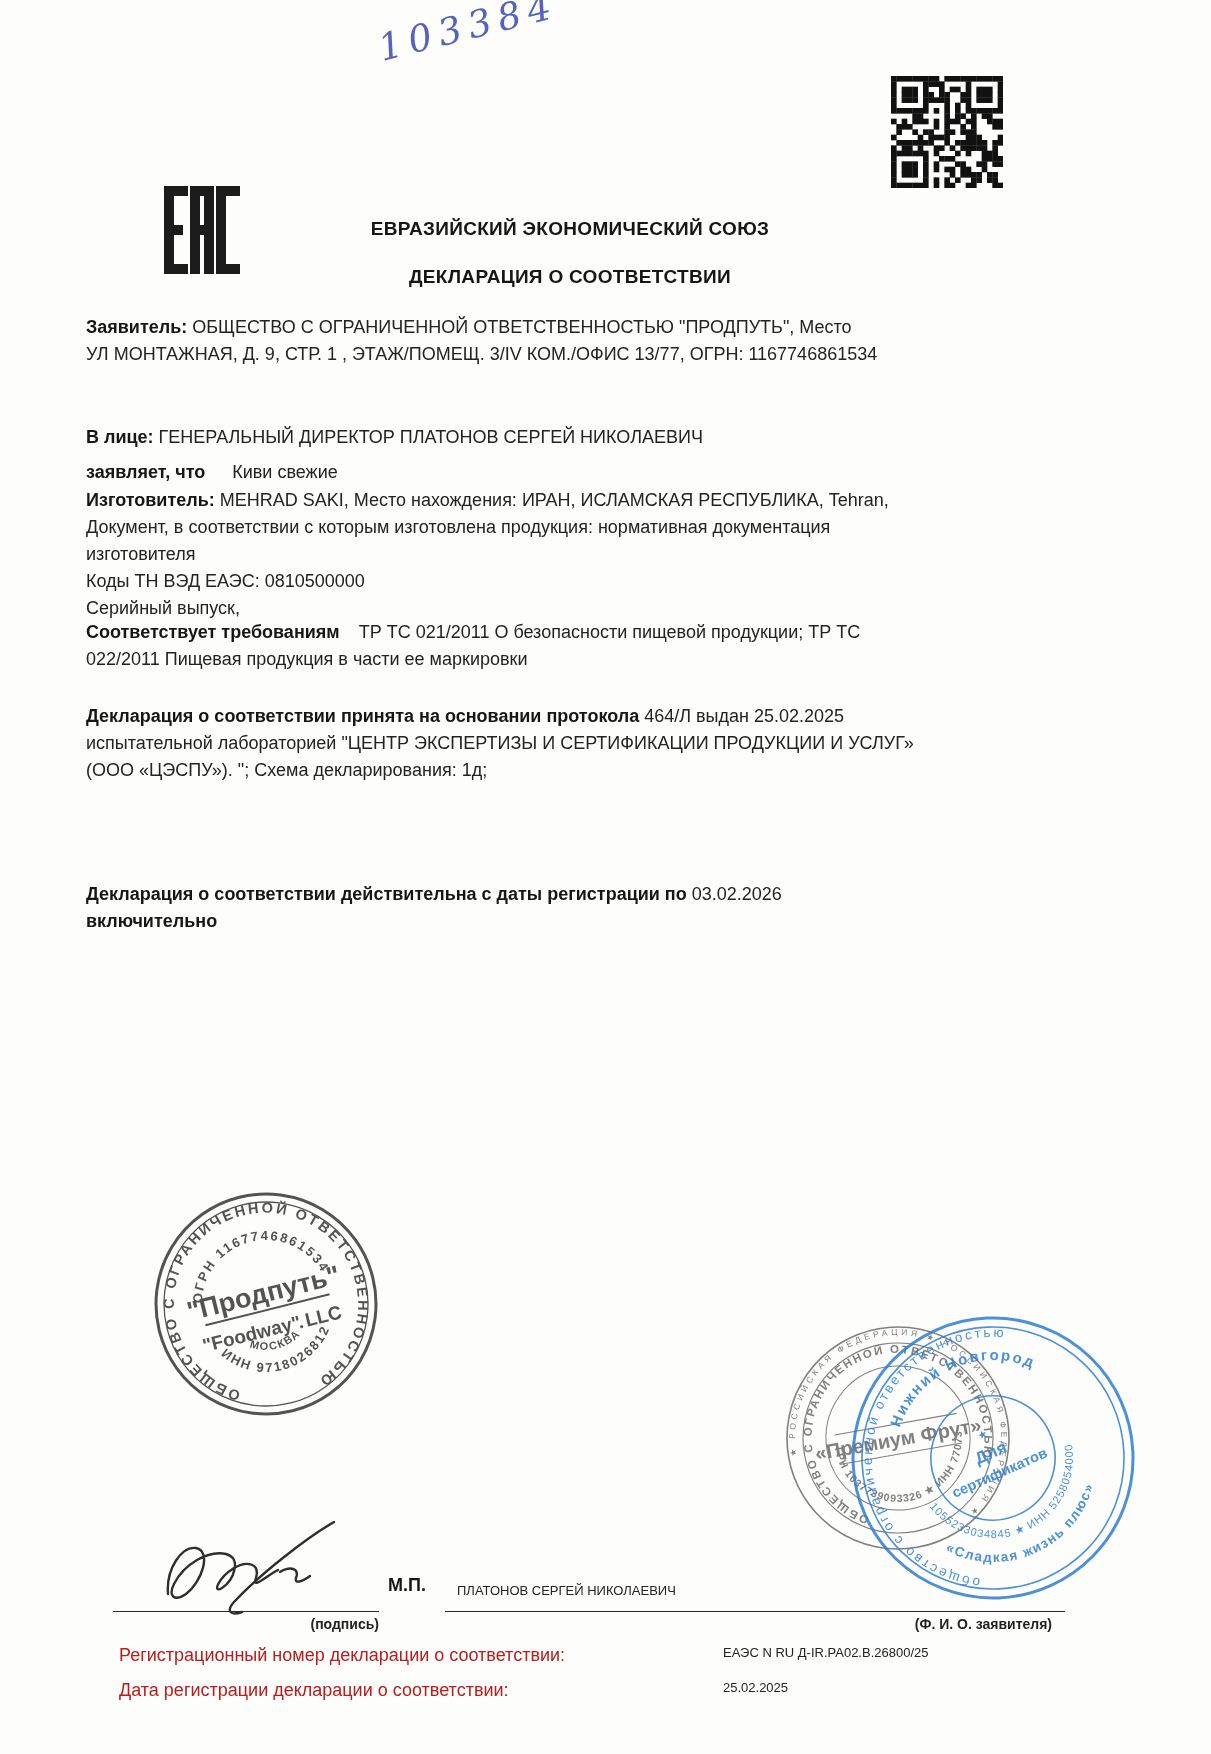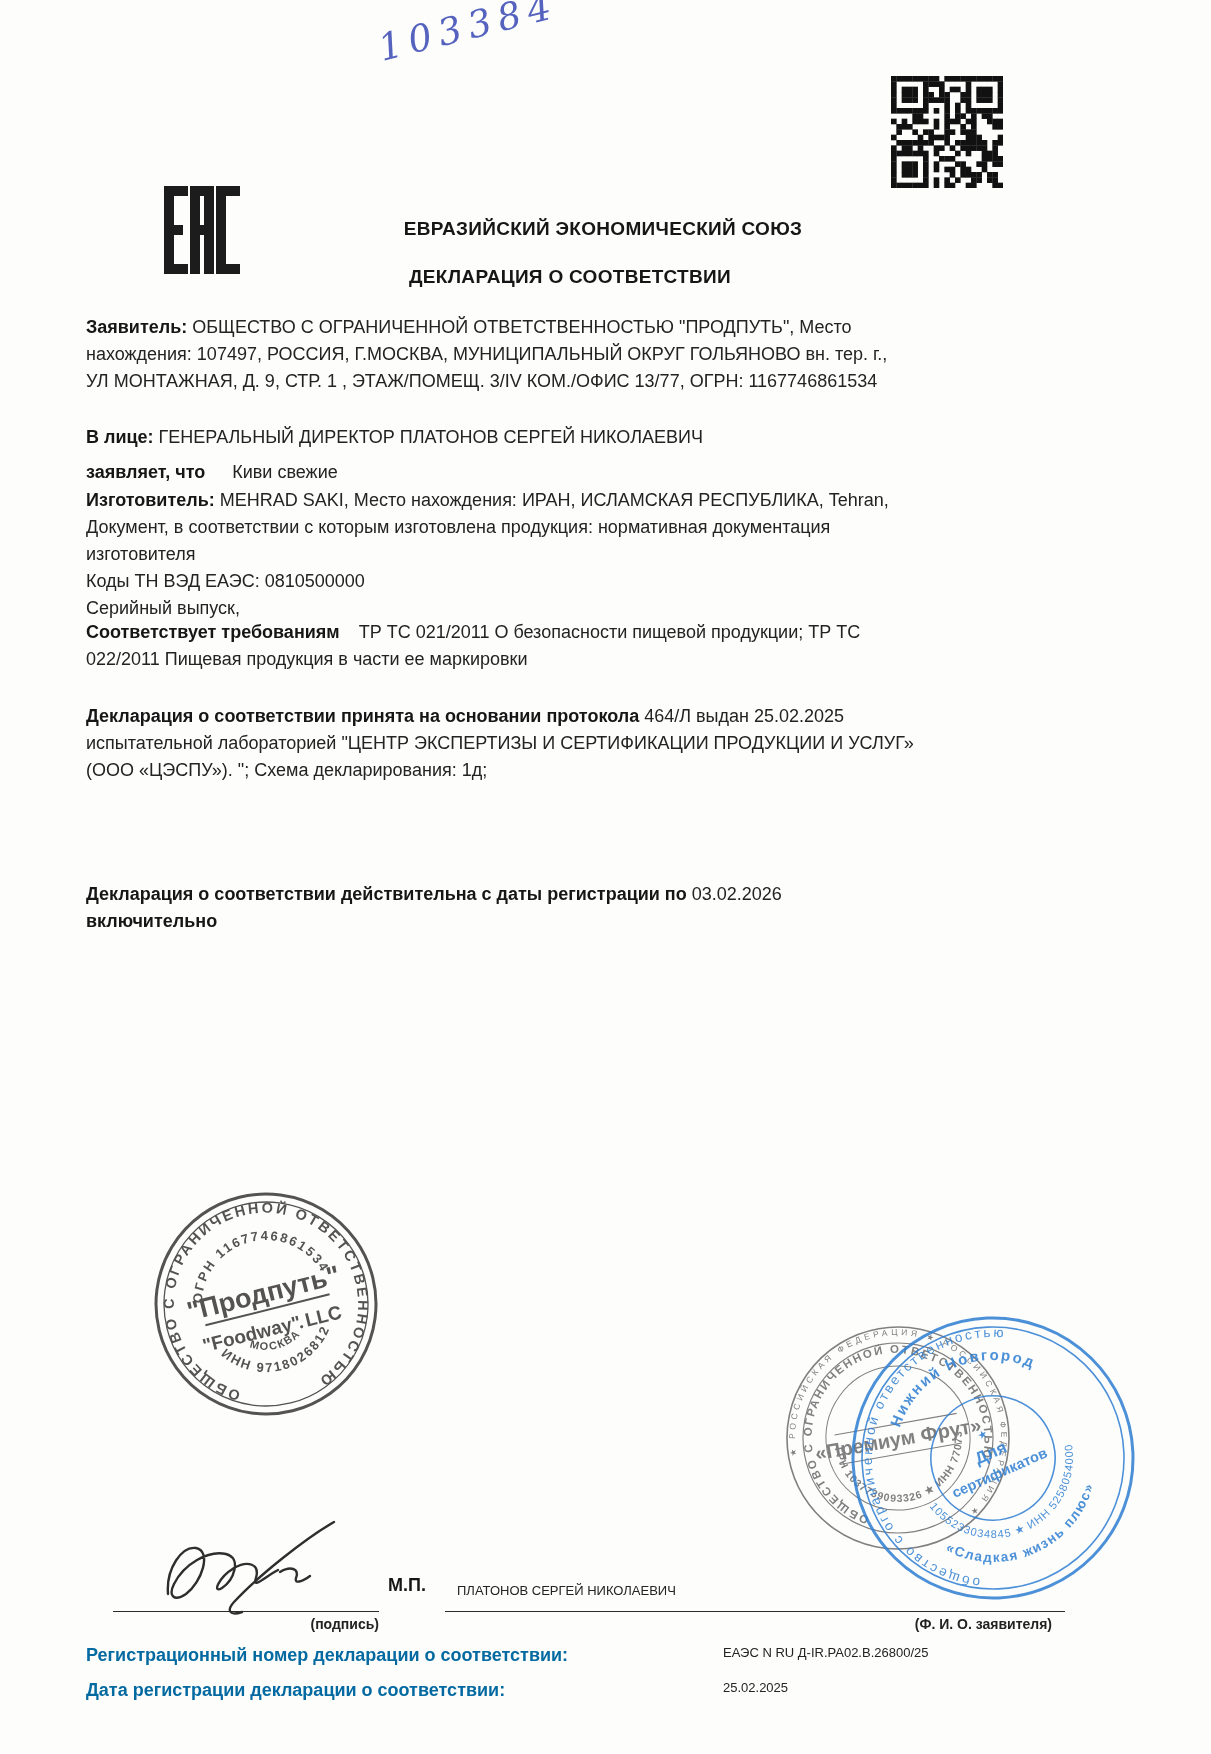--- a/index.html
+++ b/index.html
@@ -17,21 +17,21 @@
   .para{left:86px;width:1060px;font-size:18px;line-height:27px;color:#232323;}
   .para .ln{white-space:nowrap;}
   .b{font-weight:bold;color:#161616;}
   .gap{display:inline-block;width:14px;}
   .gap2{display:inline-block;width:22px;}
   .cap{font-weight:bold;font-size:14px;color:#222;text-align:right;}
   .sigline{border-top:1.6px solid #2b2b2b;height:0;}
   .stamp{pointer-events:none;}
   .stamp svg text{font-family:"Liberation Sans",sans-serif;}
   .serifstamp{font-family:"DejaVu Serif",serif;}
-  .footrow-label{font-weight:bold;font-size:18px;color:#0369a1;white-space:nowrap;}
+  .footrow-label{font-weight:normal;font-size:18px;color:#b91c1c;white-space:nowrap;margin-left:33px;}
   .footrow-val{font-size:13px;color:#232323;white-space:nowrap;}
 </style>
 </head>
 <body>
 
 <div class="page">
 
   <div class="abs hand" style="left:374px;top:28px;">103384</div>
 
   <div class="abs" style="left:891px;top:76px;width:112px;height:112px;">
@@ -299,27 +299,26 @@
       <rect x="26" y="0" width="10" height="88"></rect>
         <rect x="40" y="0" width="10" height="88"></rect>
       <rect x="26" y="0" width="24" height="10"></rect>
         <rect x="26" y="39" width="24" height="10"></rect>
       <rect x="52" y="0" width="10" height="88"></rect>
         <rect x="52" y="0" width="24" height="10"></rect>
       <rect x="52" y="78" width="24" height="10"></rect>
     </svg>
   </div>
 
-  <div class="abs title" style="top:218px;padding-left:33px;">ЕВРАЗИЙСКИЙ ЭКОНОМИЧЕСКИЙ СОЮЗ</div>
+  <div class="abs title" style="top:218px;">ЕВРАЗИЙСКИЙ ЭКОНОМИЧЕСКИЙ СОЮЗ</div>
   <div class="abs title" style="top:266px;">ДЕКЛАРАЦИЯ О СООТВЕТСТВИИ</div>
 
   <div class="abs para" style="top:314px;">
     <div class="ln"><span class="b">Заявитель:</span>
       <span>ОБЩЕСТВО С ОГРАНИЧЕННОЙ ОТВЕТСТВЕННОСТЬЮ "ПРОДПУТЬ", Место</span></div>
-    <div class="ln">нахождения: 107497, РОССИЯ,  Г.МОСКВА, МУНИЦИПАЛЬНЫЙ ОКРУГ ГОЛЬЯНОВО вн. тер. г.,</div>
     <div class="ln"> УЛ МОНТАЖНАЯ, Д. 9, СТР. 1 , ЭТАЖ/ПОМЕЩ.   3/IV   КОМ./ОФИС   13/77, ОГРН: 1167746861534</div>
   </div>
 
   <div class="abs para ln" style="top:424px;">
     <span class="b">В лице:</span>
     <span>ГЕНЕРАЛЬНЫЙ ДИРЕКТОР ПЛАТОНОВ СЕРГЕЙ НИКОЛАЕВИЧ</span>
   </div>
 
   <div class="abs para ln" style="top:459px;">
     <span class="b">заявляет, что</span><span class="gap2"></span>

